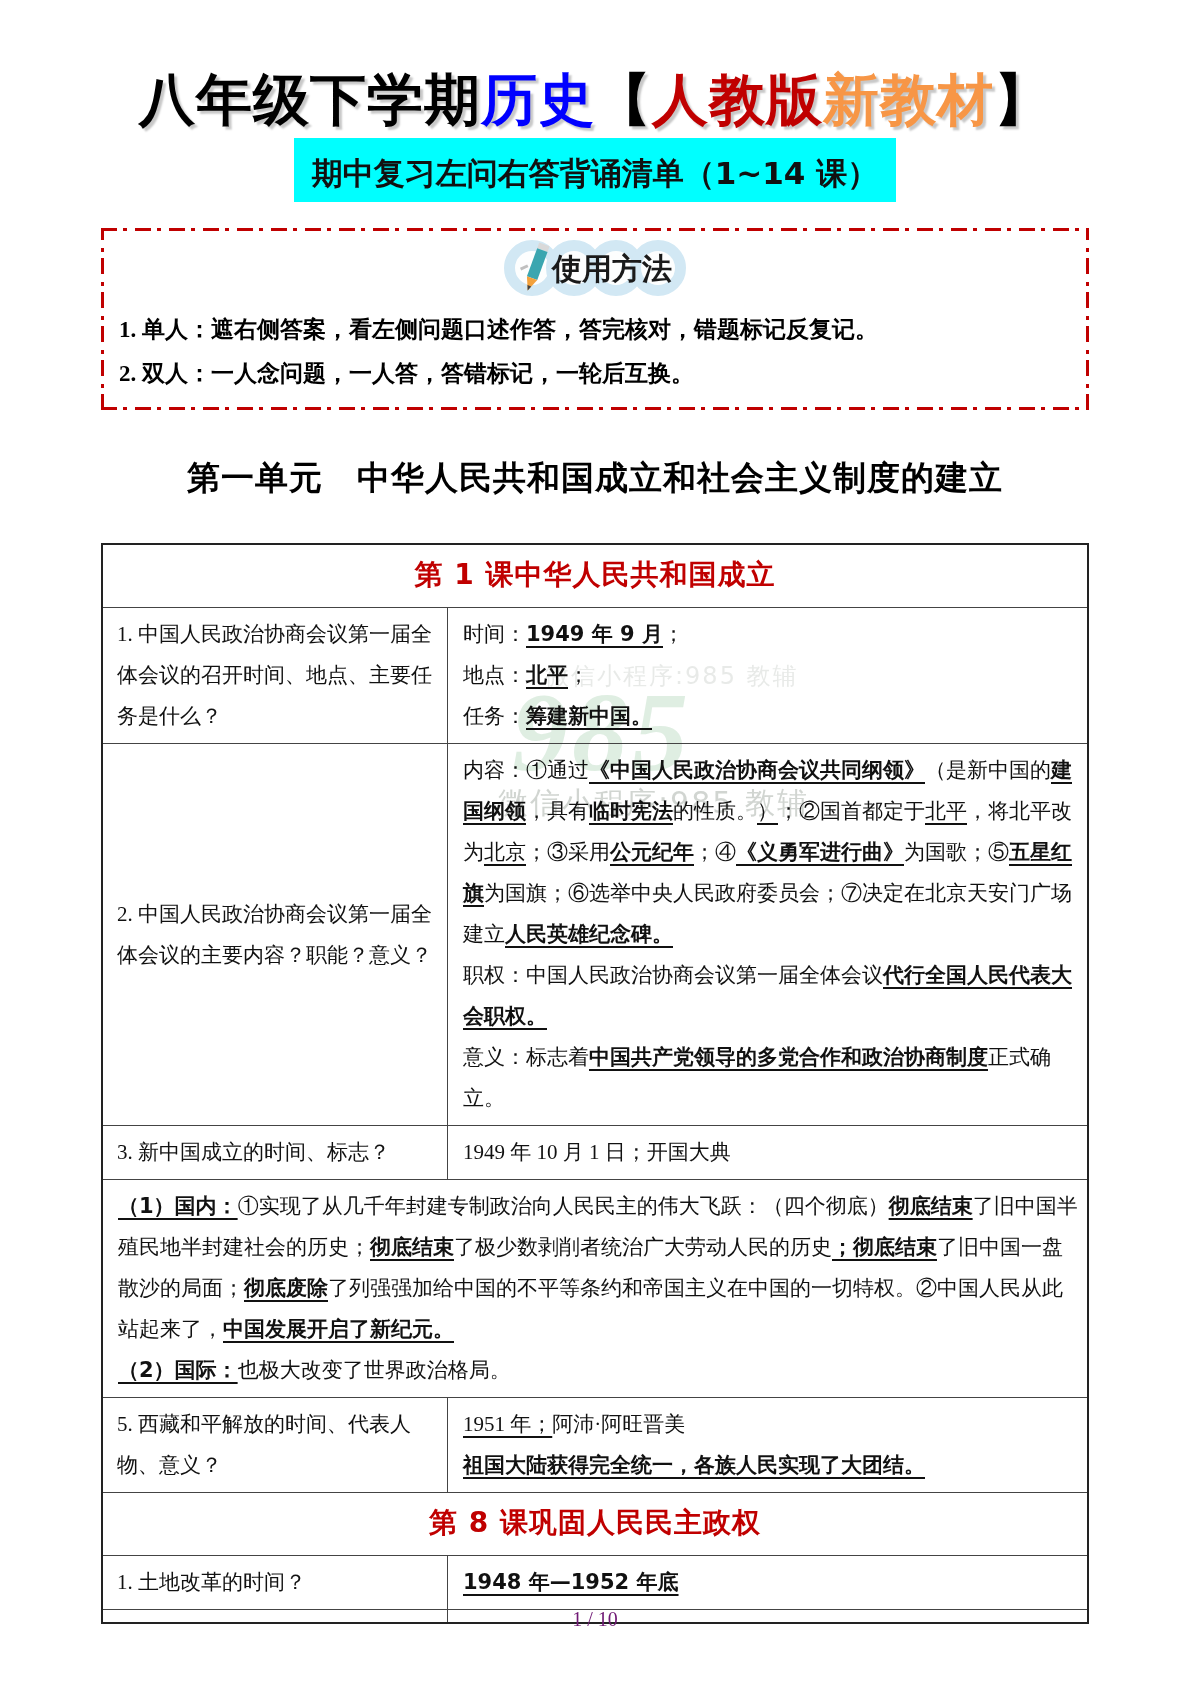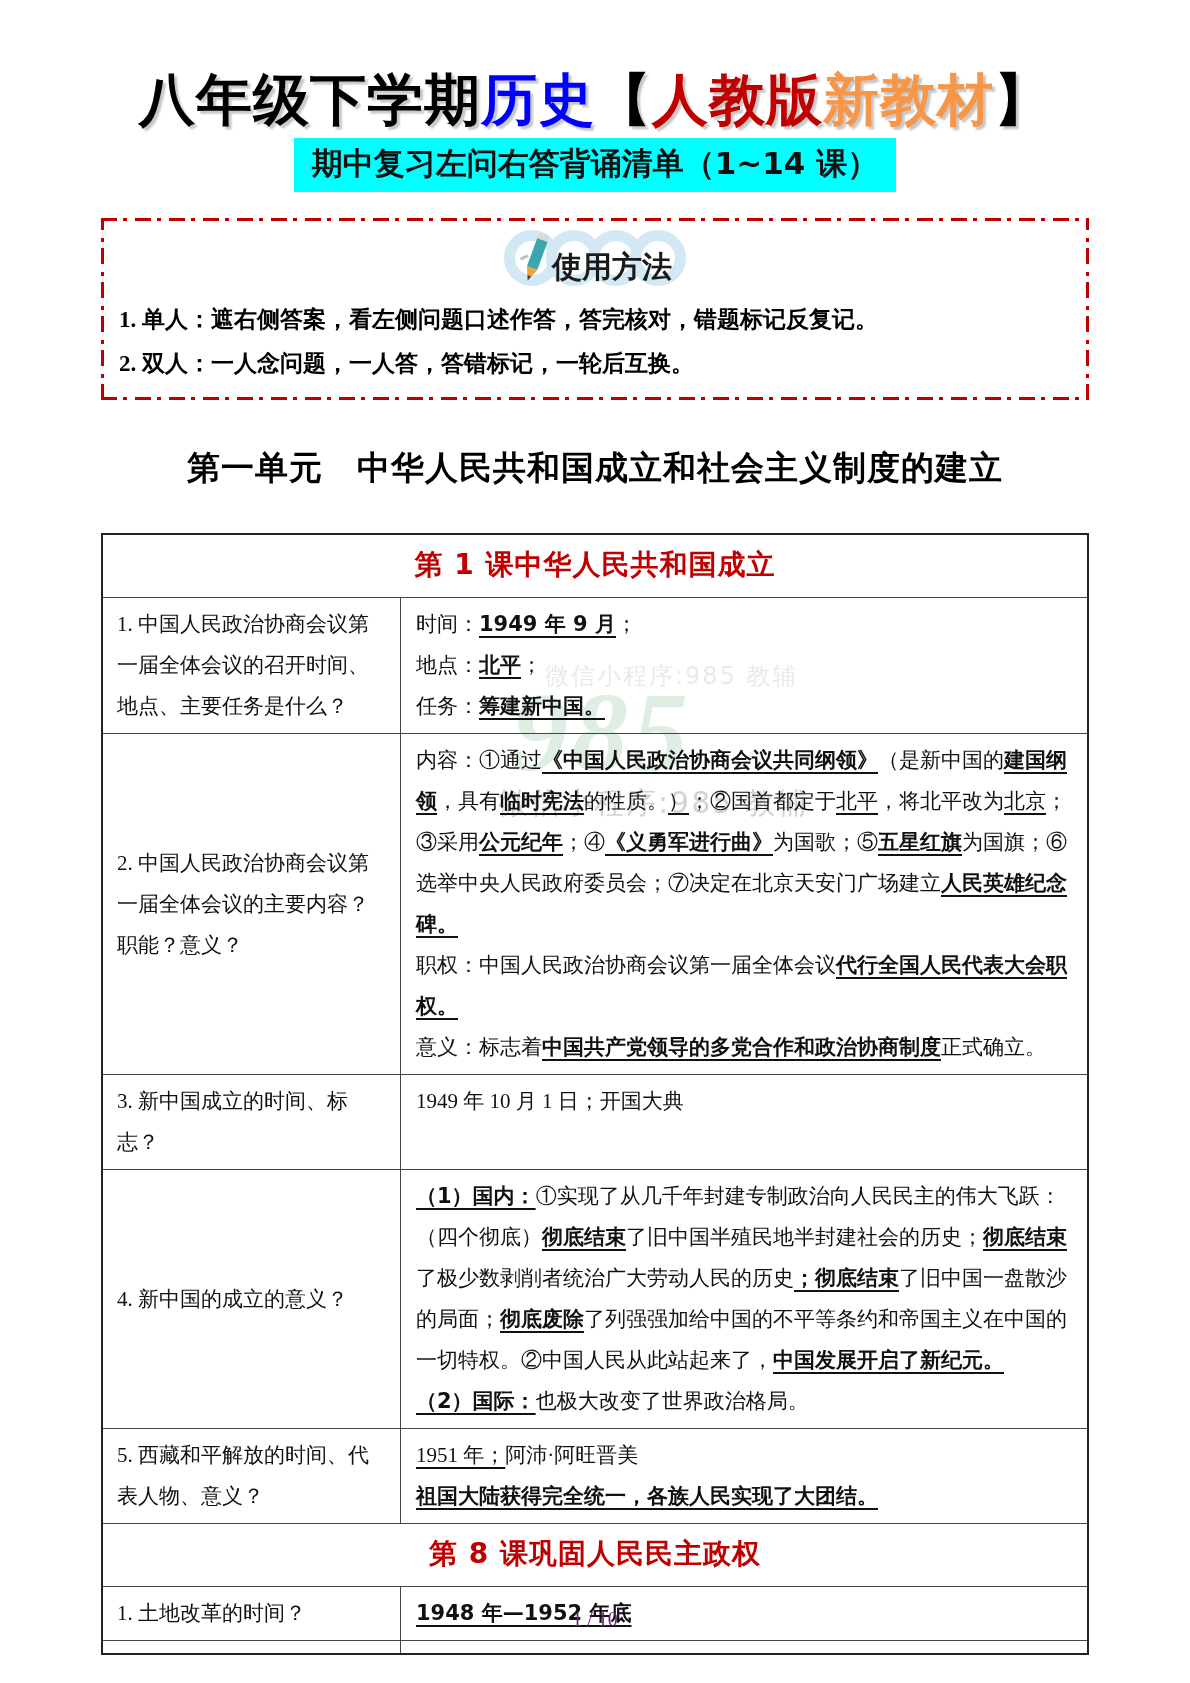--- a/index.html
+++ b/index.html
@@ -18,21 +18,21 @@
   .wm-text { left:498px; top:783px; font-size:30px; color:rgba(135,145,135,0.38); letter-spacing:2px; }
 
   
   .title {
     margin:68px 0 0 0; text-align:center; font-size:56px; line-height:1.15; font-weight:900;
     font-family:"DejaVu Sans","Liberation Sans",sans-serif; letter-spacing:1px;
     text-shadow:3px 3px 2px rgba(0,0,0,0.22);
   }
   .subtitle-row { text-align:center; margin-top:6px; }
   .subtitle {
-    display:inline-block; padding:5px 18px 7px 18px; font-size:31px; font-weight:700;
+    display:inline-block; padding:15px 18px 7px 18px; font-size:31px; font-weight:700;
     font-family:"DejaVu Sans","Liberation Sans",sans-serif;
   }
 
   
   .usage-box {
     width:988px; box-sizing:border-box; margin:26px auto 0; padding:8px 18px 14px;
     background-image:
       repeating-linear-gradient(90deg,var(--red) 0 16px,transparent 16px 22px,var(--red) 22px 26px,transparent 26px 34px),
       repeating-linear-gradient(90deg,var(--red) 0 16px,transparent 16px 22px,var(--red) 22px 26px,transparent 26px 34px),
       repeating-linear-gradient(0deg,var(--red) 0 16px,transparent 16px 22px,var(--red) 22px 26px,transparent 26px 34px),
@@ -42,21 +42,21 @@
     background-repeat:no-repeat;
   }
   .usage-header { position:relative; display:flex; justify-content:center; align-items:center; height:66px; }
   .bubbles { position:absolute; top:4px; display:flex; }
   .bubble {
     display:inline-block; width:56px; height:56px; border-radius:50%;
     border:11px solid #d2e8f4; background:#fdfefe; box-sizing:border-box; margin-left:-14px;
   }
   .bubble:first-child { margin-left:0; }
   .usage-title {
-    position:relative; z-index:1; display:flex; align-items:flex-end; font-size:30px; font-weight:800;
+    position:relative; z-index:1; display:flex; align-items:center; font-size:30px; font-weight:800;
     font-family:"DejaVu Sans","Liberation Sans",sans-serif; color:#1a1a1a;
   }
   .pencil { margin-right:-2px; }
   .usage-items { margin-top:6px; }
   .usage-item { font-size:23px; font-weight:700; line-height:44px; color:#000; }
 
   
   .unit-heading {
     margin:46px 0 0 0; text-align:center; font-size:33px; font-weight:800; letter-spacing:1px;
     font-family:"DejaVu Sans","Liberation Sans",sans-serif; color:#000;
@@ -68,21 +68,21 @@
     border:2px solid #222; font-size:21px;
   }
   .qa-table > div + div { border-top:1px solid #444; }
   .sec-header {
     display:flex; justify-content:center; align-items:baseline; 
     padding:11px 0 13px; color:var(--red); font-size:28px; font-weight:800;
     font-family:"DejaVu Sans","Liberation Sans",sans-serif; letter-spacing:1px;
   }
   .qa-row { display:flex; align-items:stretch; }
   .q-cell {
-    width:298px; box-sizing:border-box; flex:none; border-right:1px solid #444;
+    width:345px; box-sizing:border-box; flex:none; border-right:1px solid #444;
     padding:6px 14px; line-height:41px; display:flex; align-items:center;
   }
   .a-cell { flex:1; padding:6px 8px 6px 15px; line-height:41px; }
   .a-par { margin:0; }
   .b { font-family:"DejaVu Sans","Liberation Sans",sans-serif; font-weight:700; }
   .u { text-decoration:underline; text-underline-offset:5px; text-decoration-thickness:1.5px; }
   .b.u { text-decoration-thickness:2px; }
 
   
   .footer { position:absolute; left:0; top:1608px; width:100%; text-align:center; font-size:20px; color:#701a75; }
@@ -158,23 +158,20 @@
       </div>
       <div class="qa-row">
         <div class="q-cell">
           <div class="q-text">3. 新中国成立的时间、标志？</div>
         </div>
         <div class="a-cell">
           <div class="a-par"><span>1949 年 10 月 1 日；开国大典</span></div>
         </div>
       </div>
       <div class="qa-row">
-        <div class="q-cell">
-          <div class="q-text">4. 新中国的成立的意义？</div>
-        </div>
         <div class="a-cell">
           <div class="a-par"><span class="b u">（1）国内：</span><span>①实现了从几千年封建专制政治向人民民主的伟大飞跃：（四个彻底）</span><span class="b u">彻底结束</span><span>了旧中国半殖民地半封建社会的历史；</span><span class="b u">彻底结束</span><span>了极少数剥削者统治广大劳动人民的历史</span><span class="b u">；彻底结束</span><span>了旧中国一盘散沙的局面；</span><span class="b u">彻底废除</span><span>了列强强加给中国的不平等条约和帝国主义在中国的一切特权。②中国人民从此站起来了，</span><span class="b u">中国发展开启了新纪元。</span></div>
           <div class="a-par"><span class="b u">（2）国际：</span><span>也极大改变了世界政治格局。</span></div>
         </div>
       </div>
       <div class="qa-row">
         <div class="q-cell">
           <div class="q-text">5. 西藏和平解放的时间、代表人物、意义？</div>
         </div>
         <div class="a-cell">

